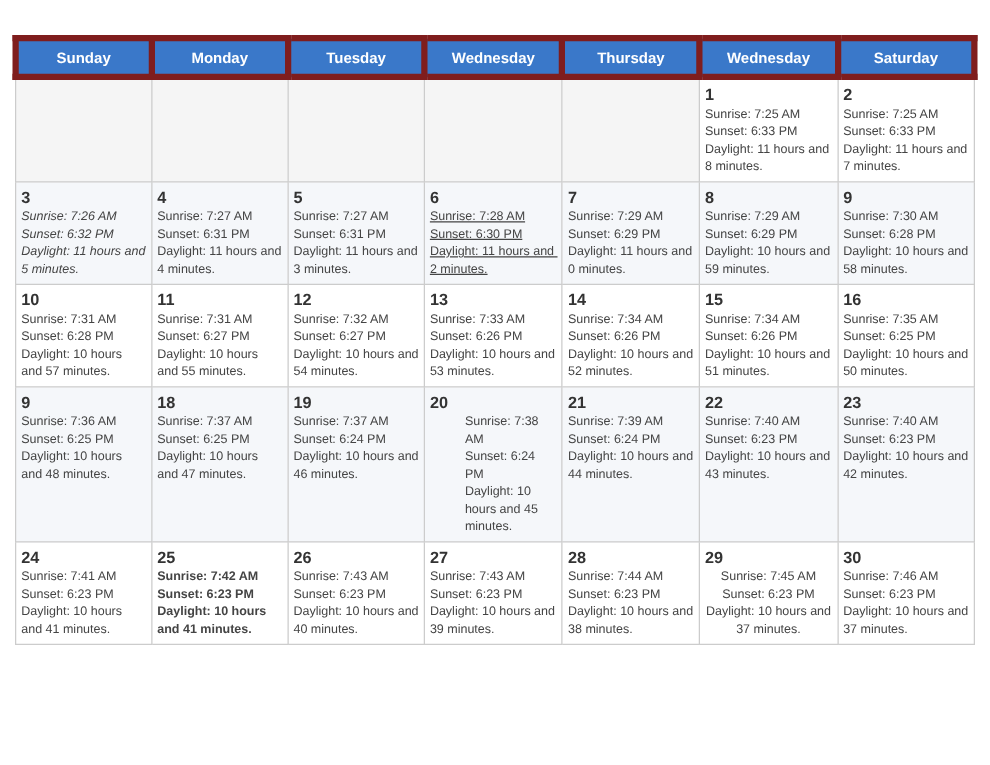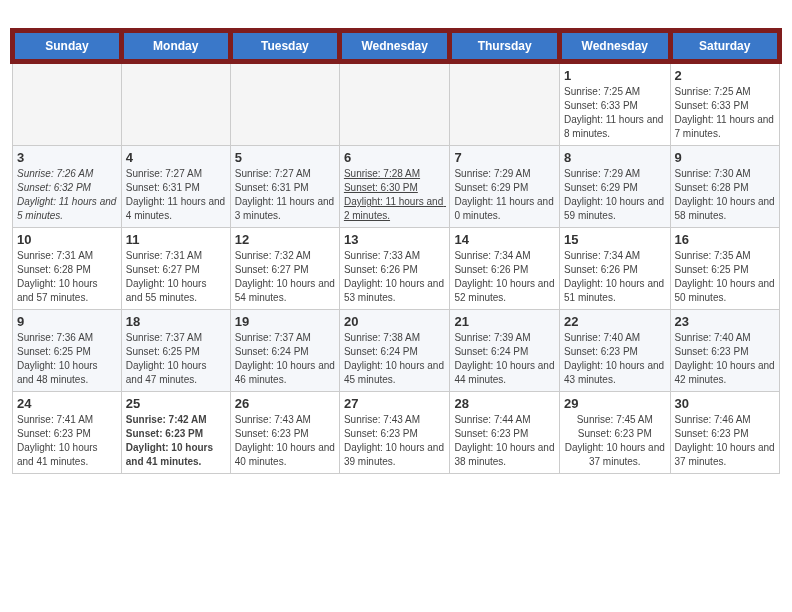--- a/index.html
+++ b/index.html
@@ -233,21 +233,21 @@
 Daylight: 10 hours and 47 minutes.</div>
         </td>
         <td>
           <span class="day-num">19</span>
           <div class="day-info" style="white-space: pre-wrap;">Sunrise: 7:37 AM
 Sunset: 6:24 PM
 Daylight: 10 hours and 46 minutes.</div>
         </td>
         <td>
           <span class="day-num">20</span>
-          <div class="day-info" style="white-space: pre-wrap;">Sunrise: 7:38 AM
+          <div class="day-info" style="white-space: pre-wrap; margin-left: 28px;">Sunrise: 7:38 AM
 Sunset: 6:24 PM
 Daylight: 10 hours and 45 minutes.</div>
         </td>
         <td>
           <span class="day-num">21</span>
           <div class="day-info" style="white-space: pre-wrap;">Sunrise: 7:39 AM
 Sunset: 6:24 PM
 Daylight: 10 hours and 44 minutes.</div>
         </td>
         <td>

